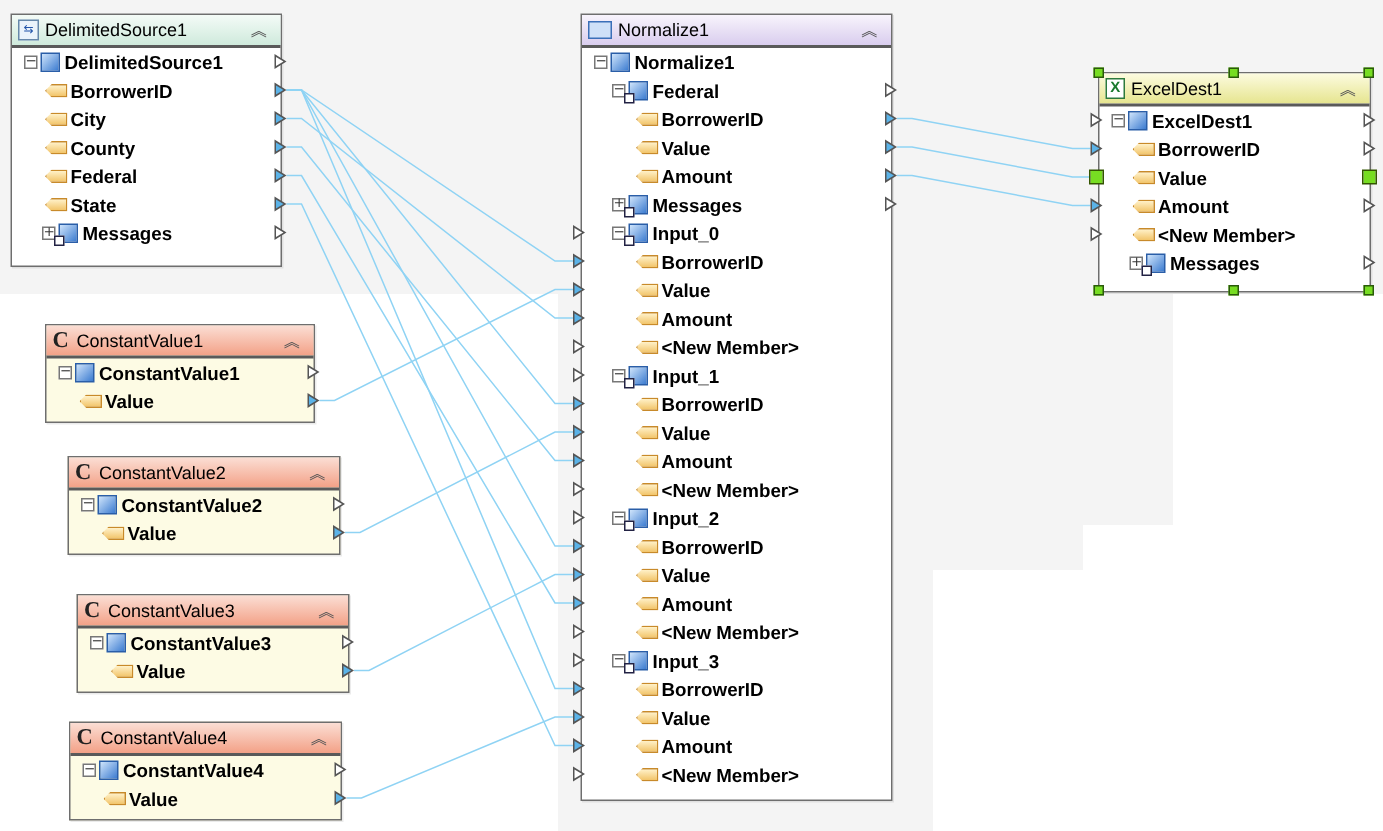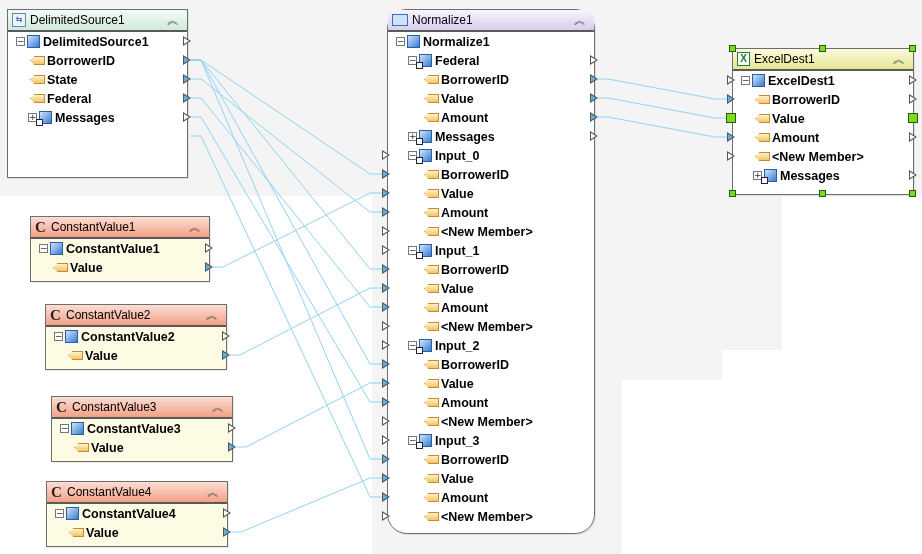--- a/index.html
+++ b/index.html
@@ -105,38 +105,48 @@
     <span class="port out"></span>
   </div>
   <div id="source-fields">
       <div class="row" style="padding-left: 22px;">
         <div class="tag"></div>
         <span class="txt">BorrowerID</span>
         <span class="port out on" id="src-BorrowerID"></span>
       </div>
       <div class="row" style="padding-left: 22px;">
         <div class="tag"></div>
+        <span class="txt">City</span>
+        <span class="port out on" id="src-City"></span>
+      </div>
+      <div class="row" style="padding-left: 22px;">
+        <div class="tag"></div>
+        <span class="txt">County</span>
+        <span class="port out on" id="src-County"></span>
+      </div>
+      <div class="row" style="padding-left: 22px;">
+        <div class="tag"></div>
+        <span class="txt">Federal</span>
+        <span class="port out on" id="src-Federal"></span>
+      </div>
+      <div class="row" style="padding-left: 22px;">
+        <div class="tag"></div>
         <span class="txt">State</span>
         <span class="port out on" id="src-State"></span>
-      </div>
-      <div class="row" style="padding-left: 22px;">
-        <div class="tag"></div>
-        <span class="txt">Federal</span>
-        <span class="port out on" id="src-Federal"></span>
       </div>
     </div>
   <div class="row" style="padding-left:20px;">
     <div class="expander">+</div>
     <div class="cube sub"></div>
     <span class="txt bold">Messages</span>
     <span class="port out"></span>
   </div>
 </div>
 
-<div class="comp" id="c-norm" style="left:387px;top:9px;width:206px;height:523px;border-radius:20px;">
+<div class="comp" id="c-norm" style="left:387px;top:9px;width:206px;height:523px;">
   <div class="hdr hdr-normalize">
     <div class="icon-norm"></div>
     <span class="title">Normalize1</span>
     <span class="collapse">︽</span>
   </div>
   <div class="row" style="padding-left:8px;">
     <div class="expander">−</div>
     <div class="cube"></div>
     <span class="txt bold">Normalize1</span>
   </div>

